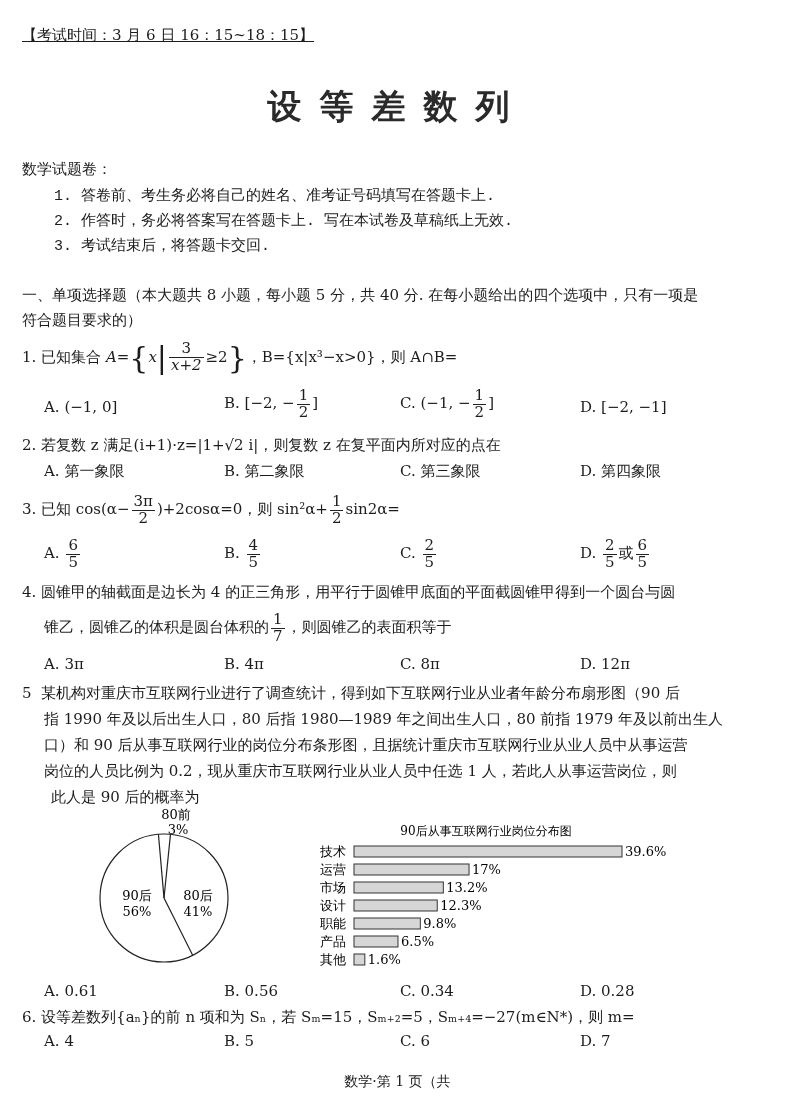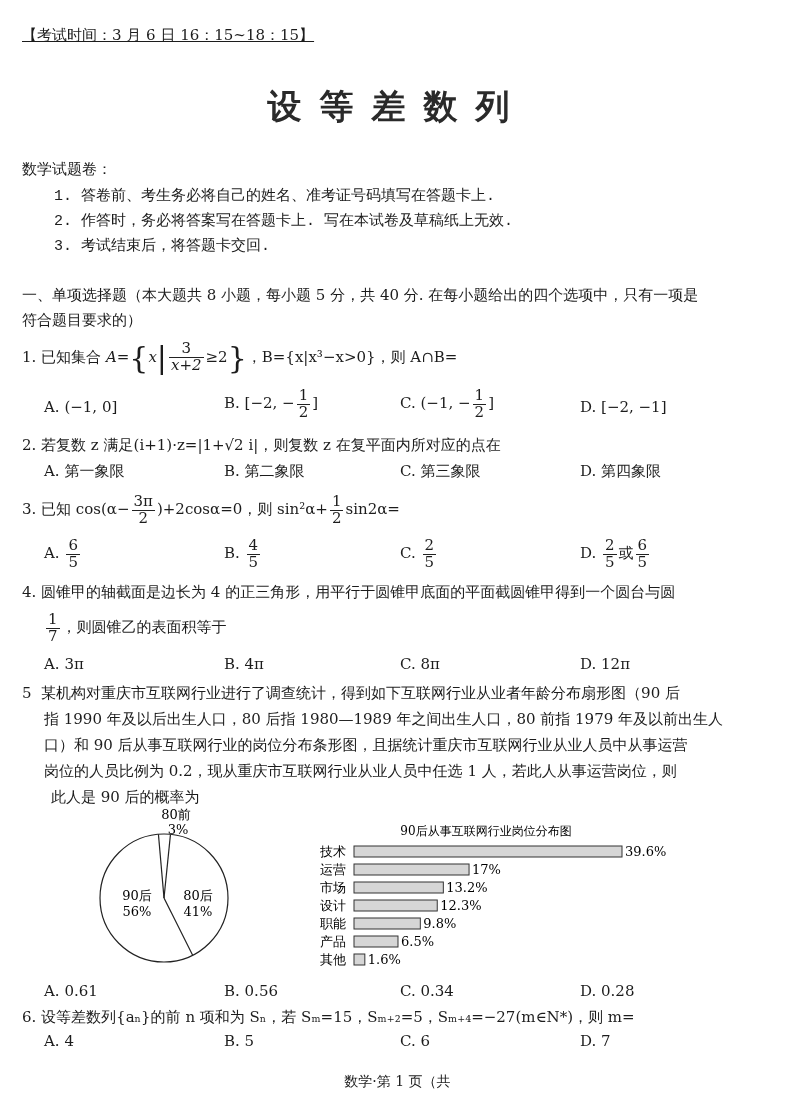--- a/index.html
+++ b/index.html
@@ -54,21 +54,21 @@
 <div class="abs opt" style="left:400px;top:462px"><span>C.</span> <span>第三象限</span></div>
 <div class="abs opt" style="left:580px;top:462px"><span>D.</span> <span>第四象限</span></div>
 
 <div class="abs q" style="top:494px"><span>3.</span> <span>已知 cos(α−</span><span class="frac"><span class="num">3π</span><span class="den">2</span></span><span>)+2cosα=0，则 sin²α+</span><span class="frac"><span class="num">1</span><span class="den">2</span></span><span>sin2α=</span></div>
 <div class="abs opt" style="left:44px;top:538px"><span>A.</span> <span class="frac"><span class="num">6</span><span class="den">5</span></span></div>
 <div class="abs opt" style="left:224px;top:538px"><span>B.</span> <span class="frac"><span class="num">4</span><span class="den">5</span></span></div>
 <div class="abs opt" style="left:400px;top:538px"><span>C.</span> <span class="frac"><span class="num">2</span><span class="den">5</span></span></div>
 <div class="abs opt" style="left:580px;top:538px"><span>D.</span> <span class="frac"><span class="num">2</span><span class="den">5</span></span><span>或</span><span class="frac"><span class="num">6</span><span class="den">5</span></span></div>
 
 <div class="abs q" style="top:583px"><span>4.</span> <span>圆锥甲的轴截面是边长为 4 的正三角形，用平行于圆锥甲底面的平面截圆锥甲得到一个圆台与圆</span></div>
-<div class="abs" style="left:44px;top:612px"><span class="frac"><span class="num">1</span><span class="den">7</span></span><span>，则圆锥乙的表面积等于</span></div>
+<div class="abs" style="left:44px;top:612px"><span>锥乙，圆锥乙的体积是圆台体积的</span><span class="frac"><span class="num">1</span><span class="den">7</span></span><span>，则圆锥乙的表面积等于</span></div>
 <div class="abs opt" style="left:44px;top:655px"><span>A.</span> <span>3π</span></div>
 <div class="abs opt" style="left:224px;top:655px"><span>B.</span> <span>4π</span></div>
 <div class="abs opt" style="left:400px;top:655px"><span>C.</span> <span>8π</span></div>
 <div class="abs opt" style="left:580px;top:655px"><span>D.</span> <span>12π</span></div>
 
 <div class="abs q" style="top:684px"><span>5</span>&nbsp;&nbsp;<span>某机构对重庆市互联网行业进行了调查统计，得到如下互联网行业从业者年龄分布扇形图（90 后</span></div>
 <div class="abs" style="left:44px;top:710px">指 1990 年及以后出生人口，80 后指 1980—1989 年之间出生人口，80 前指 1979 年及以前出生人</div>
 <div class="abs" style="left:44px;top:736px">口）和 90 后从事互联网行业的岗位分布条形图，且据统计重庆市互联网行业从业人员中从事运营</div>
 <div class="abs" style="left:44px;top:762px">岗位的人员比例为 0.2，现从重庆市互联网行业从业人员中任选 1 人，若此人从事运营岗位，则</div>
 <div class="abs" style="left:51px;top:788px">此人是 90 后的概率为</div>

